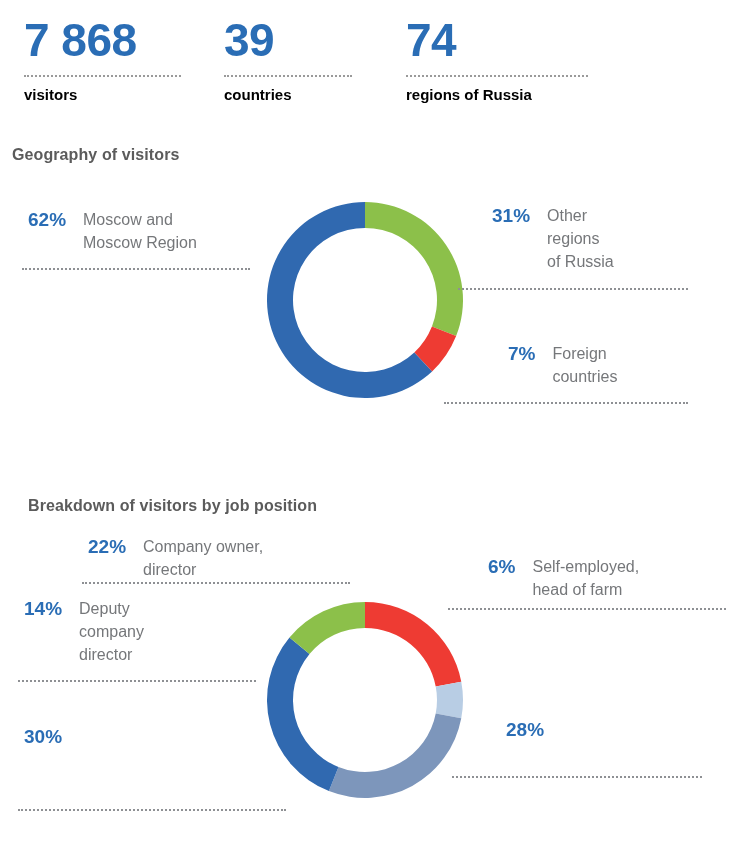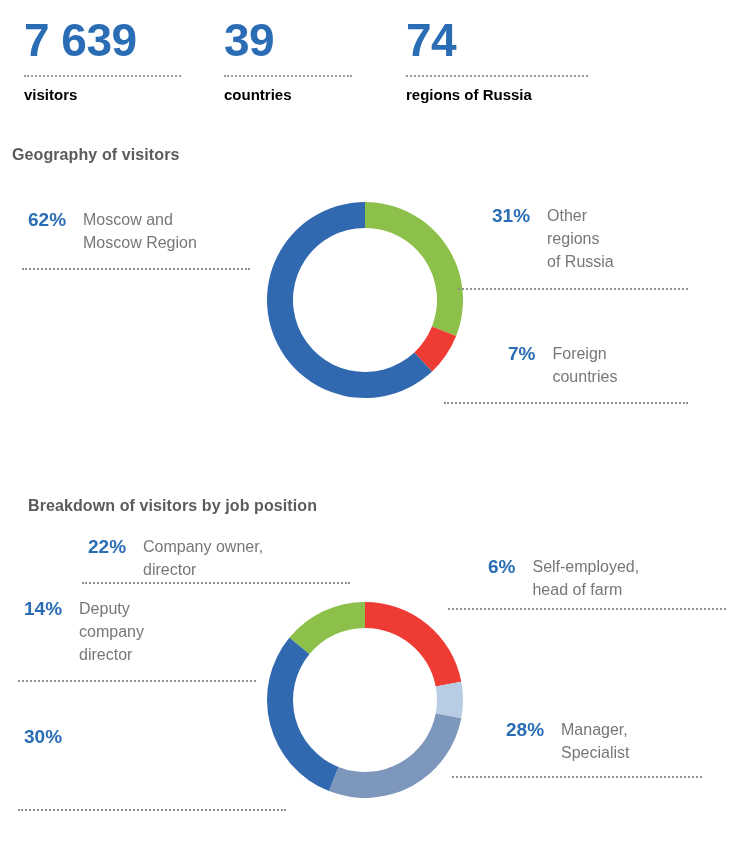--- a/index.html
+++ b/index.html
@@ -101,21 +101,21 @@
     height: 0;
     border-top: 2px dotted #8e9094;
   }
 </style>
 </head>
 <body>
 
 <div class="stats-row">
 
   <div class="stat" id="stat-0">
-    <div class="stat-number">7 639</div>
+    <div class="stat-number">7 868</div>
     <div class="stat-rule"></div>
     <div class="stat-label">visitors</div>
   </div>
 
   <div class="stat" id="stat-1">
     <div class="stat-number">39</div>
     <div class="stat-rule"></div>
     <div class="stat-label">countries</div>
   </div>
 
@@ -194,22 +194,20 @@
   <div class="callout" style="left:24px; top:37px;">
     <span class="callout-pct">14%</span>
     <span class="callout-text">Deputy
 company
 director</span>
   </div>
   <div class="leader" style="left:18px; top:120px; width:238px;"></div>
 
   <div class="callout" style="left:506px; top:158px;">
     <span class="callout-pct">28%</span>
-    <span class="callout-text">Manager,
-Specialist</span>
   </div>
   <div class="leader" style="left:452px; top:216px; width:250px;"></div>
 
   <div class="callout" style="left:24px; top:165px;">
     <span class="callout-pct">30%</span>
   </div>
   <div class="leader" style="left:18px; top:249px; width:268px;"></div>
 
 </div>
 

